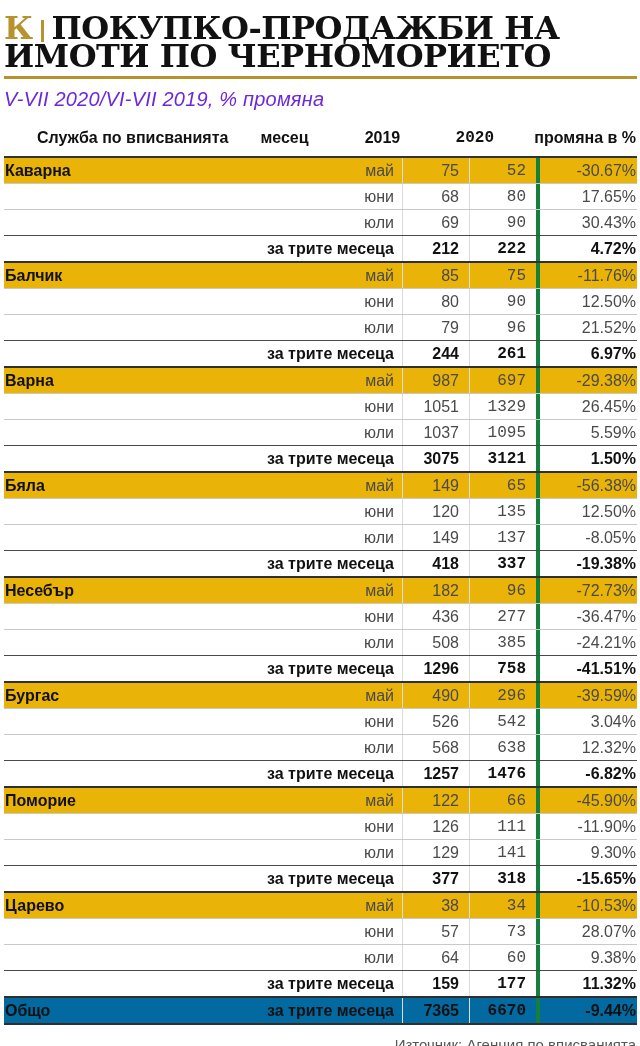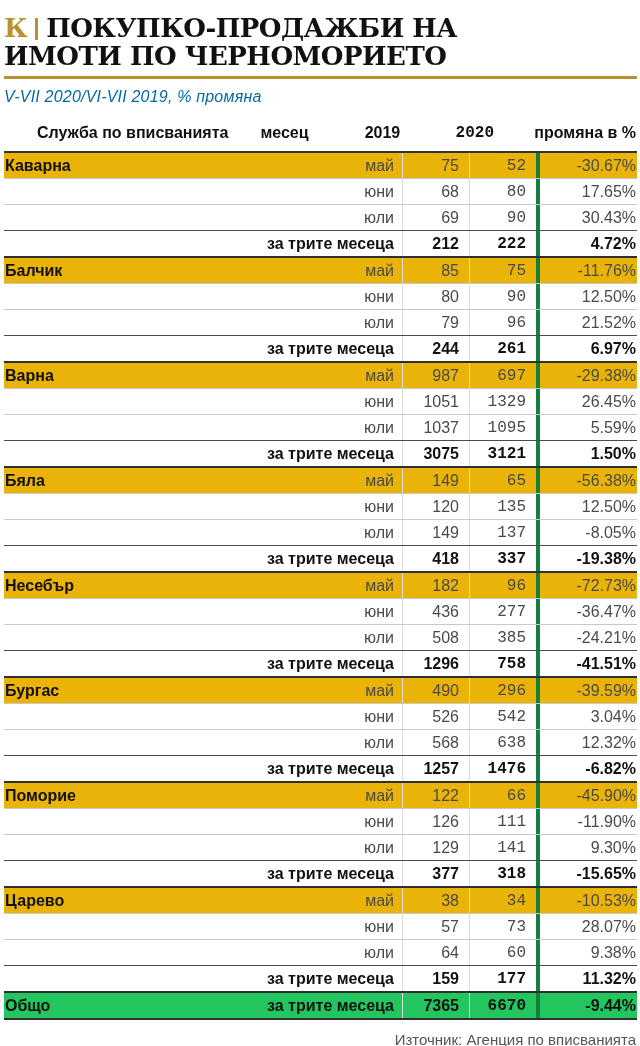--- a/index.html
+++ b/index.html
@@ -8,32 +8,32 @@
     width:640px; height:1046px;
     font-family:"Liberation Sans", sans-serif;
     color:#1a1a1a;
     overflow:hidden;
   }
   .page { width:640px; height:1046px; padding:14px 3px 0 4px; background:#fff; }
 
   
   h1.title {
     font-family:"DejaVu Serif", "Liberation Serif", serif;
-    font-weight:bold; font-size:26px; line-height:28px;
+    font-weight:bold; font-size:32px; line-height:28px;
     letter-spacing:-0.5px; color:#111;
   }
   .brand-k { color:#b7932f; }
   .title-bar {
     display:inline-block; width:3px; height:22px;
     background:#b7932f; margin:0 8px; vertical-align:-3px;
   }
   .gold-rule { height:3px; background:#b7932f; margin-top:6px; }
   .subtitle {
-    margin-top:9px; font-size:16px; font-style:italic;
-    color:#0369a1; letter-spacing:0.2px;
+    margin-top:9px; font-size:20px; font-style:italic;
+    color:#6d28d9; letter-spacing:0.2px;
   }
 
   
   .table { margin-top:9px; }
   .tr { display:flex; align-items:center; height:26px; border-bottom:1px solid #c9c9c9; }
   .thead {
     height:38px; border-bottom:2px solid #333;
     font-weight:bold; color:#111;
   }
   .thead .td { color:#111;margin-left:32px; }
@@ -43,21 +43,21 @@
   .c3 { width:67px;  justify-content:flex-end; padding-right:10px; border-left:1px solid #dcdcdc; }
   .c4 { width:67px;  justify-content:flex-end; padding-right:10px; border-left:1px solid #dcdcdc;font-family:Liberation Mono, monospace; }
   .c5 { width:101px; justify-content:flex-end; padding-right:1px;  border-left:4px solid #15803d; }
   .thead .c3, .thead .c4, .thead .c5 { border-left:none; }
 
   .r-first { background:#eab308; }
   .city { font-weight:bold; color:#111; }
   .r-third { border-bottom:1px solid #4a4a4a; }
   .r-total { border-bottom:2px solid #2f2f2f; height:27px; }
   .r-total .td { font-weight:bold; color:#111; }
-  .grand { background:#22c55e; border-bottom:2px solid #2f2f2f; height:27px;align-items:flex-end; }
+  .grand { background:#0369a1; border-bottom:2px solid #2f2f2f; height:27px;align-items:flex-end; }
   .grand .td { font-weight:bold; color:#111; }
 
   .source {
     margin-top:11px; text-align:right; font-size:15px; color:#555;
     padding-right:1px;
   }
 </style>
 </head>
 <body>
 

